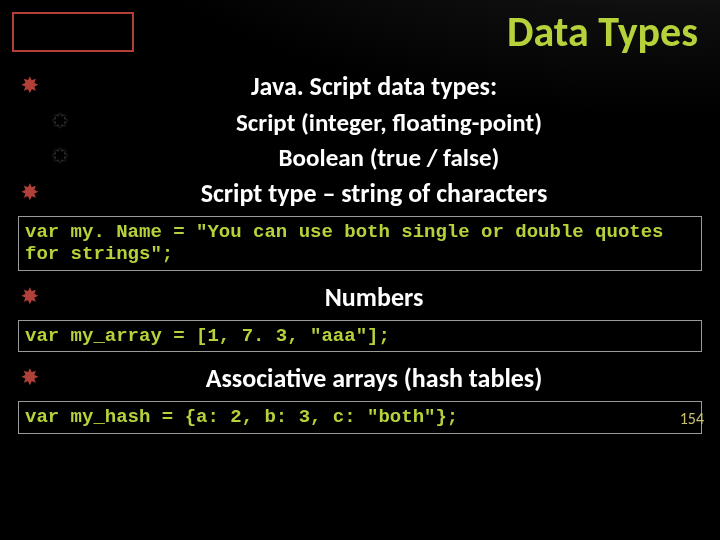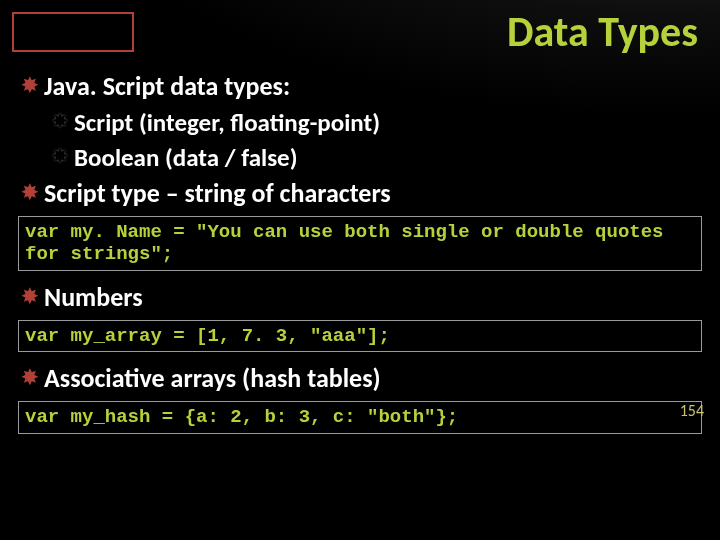--- a/index.html
+++ b/index.html
@@ -50,41 +50,41 @@
   .item {
     display: flex;
     align-items: flex-start;
     margin: 4px 0;
     line-height: 1.25;
   }
   .item .icon {
     flex: 0 0 auto;
     text-align: center;
   }
-  .item .text { flex: 1 1 auto; }
+  .item .text { flex: 1 1 auto; text-align: center; }
   .lvl1 { font-size: 26px; font-weight: 700; color: #fff; }
   .lvl1 .icon { width: 28px; font-size: 20px; color: #b04038; margin-top: 3px; }
   .lvl2 { font-size: 25px; font-weight: 700; color: #fff; margin-left: 30px; }
   .lvl2 .icon { width: 28px; font-size: 18px; color: #000; text-shadow: 0 0 2px #777; margin-top: 3px; }
   .codebox {
     margin: 6px 2px 10px 2px;
     border: 1px solid #9a9a9a;
     padding: 4px 6px;
     font-family: "Consolas", "Courier New", monospace;
     font-size: 19px;
     font-weight: bold;
     color: #b6d23a;
     white-space: pre-wrap;
     word-wrap: break-word;
     line-height: 1.2;
   }
   .pagenum {
     position: absolute;
     right: 16px;
-    bottom: 24px;
+    bottom: 16px;
     font-size: 16px;
     color: #c9c070;
   }
 </style>
 </head>
 <body>
 
 <div class="slide">
 
   <div class="corner-box"></div>
@@ -98,21 +98,21 @@
       <span class="text">Java. Script data types:</span>
     </div>
 
     <div class="item lvl2">
       <span class="icon">✸</span>
       <span class="text">Script (integer, floating-point)</span>
     </div>
 
     <div class="item lvl2">
       <span class="icon">✸</span>
-      <span class="text">Boolean (data / false)</span>
+      <span class="text">Boolean (true / false)</span>
     </div>
 
     <div class="item lvl1">
       <span class="icon">✸</span>
       <span class="text">Script type – string of characters</span>
     </div>
 
     <div class="codebox">var my. Name = "You can use both single or double quotes for strings";</div>
 
     <div class="item lvl1">

